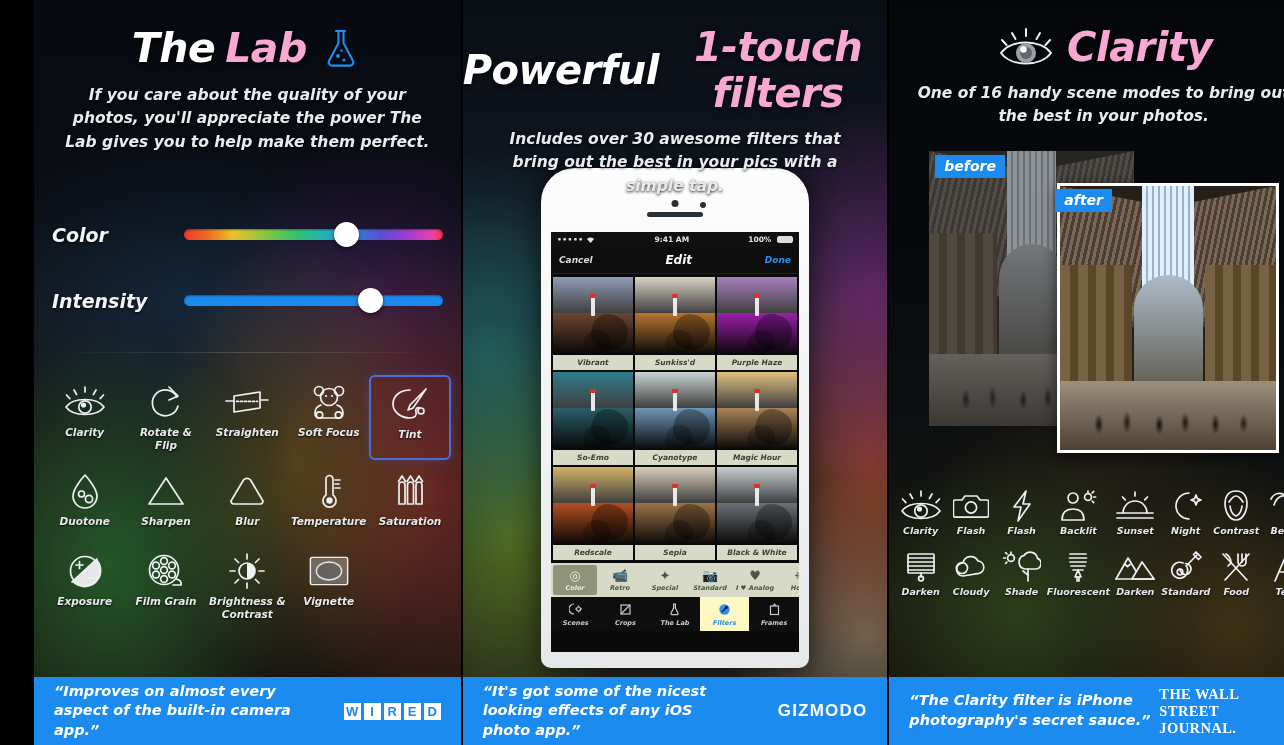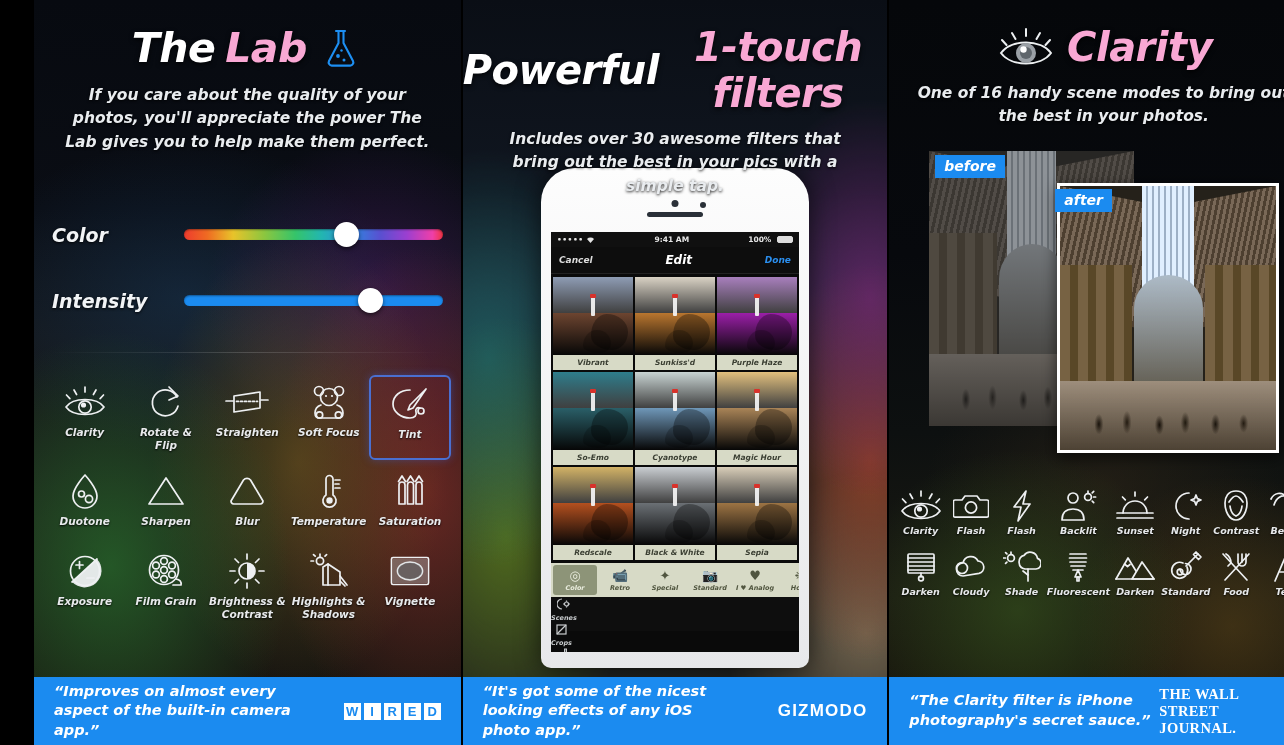--- a/index.html
+++ b/index.html
@@ -180,27 +180,27 @@
   }
   .cat {
     flex: 0 0 44px; display: flex; flex-direction: column; align-items: center;
     justify-content: center; height: 30px; border-radius: 3px;
   }
   .cat.sel { background: #8d9478; }
   .cat .ci { font-size: 13px; line-height: 1; color: #50553f; }
   .cat .cl { font-size: 6.5px; font-style: italic; font-weight: bold; color: #50553f; margin-top: 2px; }
   .cat.sel .ci, .cat.sel .cl { color: #e9ecdd; }
   .tabbar {
-    height: 34px; background: #0e0e0e; display: flex; align-items: flex-start; flex-direction: column;
+    height: 34px; background: #0e0e0e; display: flex; align-items: flex-end;
   }
   .tab {
     flex: 1; display: flex; flex-direction: column; align-items: center;
     justify-content: center; height: 34px; color: #c8cbcd;
   }
-  .tab.sel { background: #404040; color: #2b8fef; border-radius: 8px; }
+  .tab.sel { background: #fef9c3; color: #2b8fef; }
   .tab .ti { height: 15px; display: flex; align-items: center; }
   .tab .tt { font-size: 6.5px; font-style: italic; font-weight: bold; margin-top: 2px; }
 
   
   .p3bg {
     position: absolute; inset: 0;
     background:
       radial-gradient(ellipse 55% 30% at 30% 82%, rgba(55,85,30,.62), transparent 72%),
       radial-gradient(ellipse 50% 28% at 80% 84%, rgba(95,70,25,.52), transparent 72%),
       radial-gradient(ellipse 55% 22% at 50% 65%, rgba(50,40,25,.5), transparent 75%),
@@ -501,34 +501,20 @@
                 <circle cx="19" cy="19" r="8"></circle>
                 <path d="M19 2 v5 M19 31 v5 M2 19 h5 M31 19 h5 M7 7 l3.5 3.5 M27.5 27.5 L31 31 M31 7 l-3.5 3.5 M7 31 l3.5 -3.5"></path>
               </g>
               <path d="M19 11 a8 8 0 0 1 0 16 Z" fill="#eef0f2"></path>
             </svg>
           </span>
           <span class="tl">Brightness &amp; Contrast</span>
         </div>
         <div class="tool">
           <span class="ic">
-            <svg width="40" height="36" viewBox="0 0 40 36">
-              <g fill="none" stroke="#eef0f2" stroke-width="1.7" stroke-linecap="round" stroke-linejoin="round">
-                <circle cx="11" cy="8" r="3.6"></circle>
-                <path d="M11 1 v2.5 M4.5 8 H2 M6.2 3.2 L4.5 1.6 M16 3.2 l1.6 -1.6"></path>
-                <path d="M19 11 L31 19 v13 H19 V11 Z"></path>
-                <path d="M19 11 L14 14 v18 h5"></path>
-                <path d="M31 23 l7 9 M31 28 l5 5"></path>
-              </g>
-            </svg>
-          </span>
-          <span class="tl">Highlights &amp; Shadows</span>
-        </div>
-        <div class="tool">
-          <span class="ic">
             <svg width="42" height="32" viewBox="0 0 42 32">
               <g fill="none" stroke="#eef0f2" stroke-width="1.7" stroke-linecap="round" stroke-linejoin="round">
                 <rect x="2.5" y="2.5" width="37" height="27" rx="1.5"></rect>
                 <ellipse cx="21" cy="16" rx="12.5" ry="8.8"></ellipse>
               </g>
               <rect x="4" y="4" width="34" height="24" fill="#cfd3d6" opacity=".35"></rect>
               <ellipse cx="21" cy="16" rx="12" ry="8.3" fill="#5a5f63" opacity=".55"></ellipse>
             </svg>
           </span>
           <span class="tl">Vignette</span>
@@ -653,37 +639,37 @@
                 <div class="fsky" style="background:linear-gradient(180deg,#d2b266,rgba(255,255,255,.22))"></div>
                 <div class="fgnd" style="background:linear-gradient(180deg,#b4501f,rgba(0,0,0,.35))"></div>
                 <div class="flh"></div>
                 <div class="frock2"></div>
                 <div class="frock"></div>
               </div>
               <div class="flabel">Redscale</div>
             </div>
             <div class="fcell">
               <div class="fthumb">
+                <div class="fsky" style="background:linear-gradient(180deg,#d8cdb8,rgba(255,255,255,.22))"></div>
+                <div class="fgnd" style="background:linear-gradient(180deg,#9d7444,rgba(0,0,0,.35))"></div>
+                <div class="flh"></div>
+                <div class="frock2"></div>
+                <div class="frock"></div>
+              </div>
+              <div class="flabel">Sepia</div>
+            </div>
+            <div class="fcell">
+              <div class="fthumb">
                 <div class="fsky" style="background:linear-gradient(180deg,#c9cdd1,rgba(255,255,255,.22))"></div>
                 <div class="fgnd" style="background:linear-gradient(180deg,#6b7075,rgba(0,0,0,.35))"></div>
                 <div class="flh"></div>
                 <div class="frock2"></div>
                 <div class="frock"></div>
               </div>
               <div class="flabel">Black &amp; White</div>
-            </div>
-            <div class="fcell">
-              <div class="fthumb">
-                <div class="fsky" style="background:linear-gradient(180deg,#d8cdb8,rgba(255,255,255,.22))"></div>
-                <div class="fgnd" style="background:linear-gradient(180deg,#9d7444,rgba(0,0,0,.35))"></div>
-                <div class="flh"></div>
-                <div class="frock2"></div>
-                <div class="frock"></div>
-              </div>
-              <div class="flabel">Sepia</div>
             </div>
           </div>
 
         <div class="catstrip" id="cat-strip">
             <div class="cat sel">
               <span class="ci">◎</span>
               <span class="cl">Color</span>
             </div>
             <div class="cat">
               <span class="ci">📹</span>

